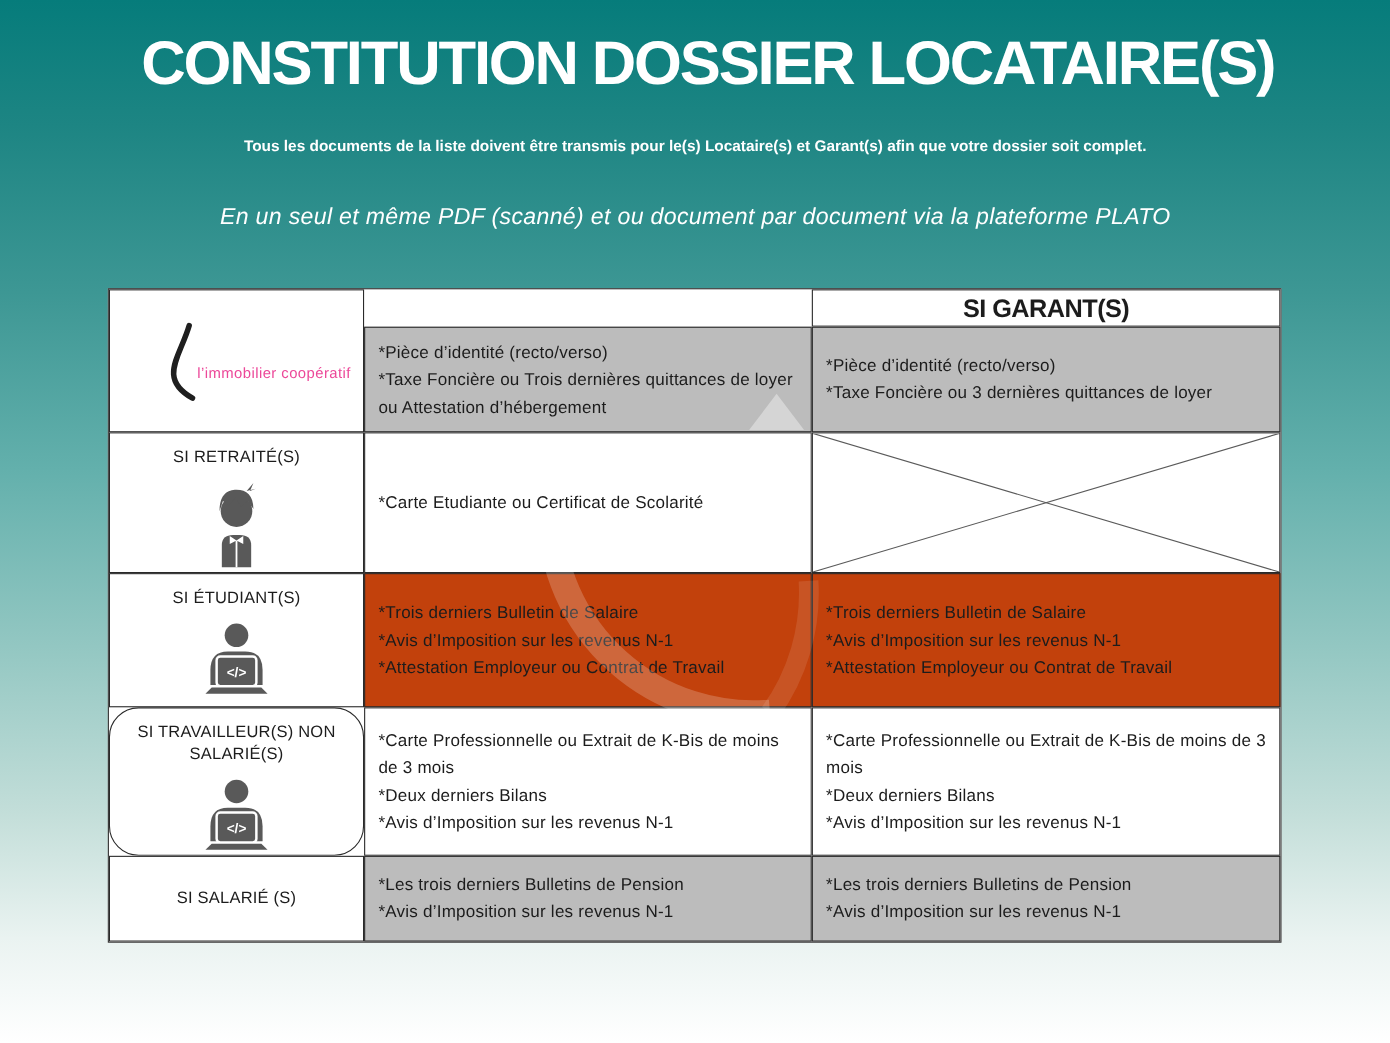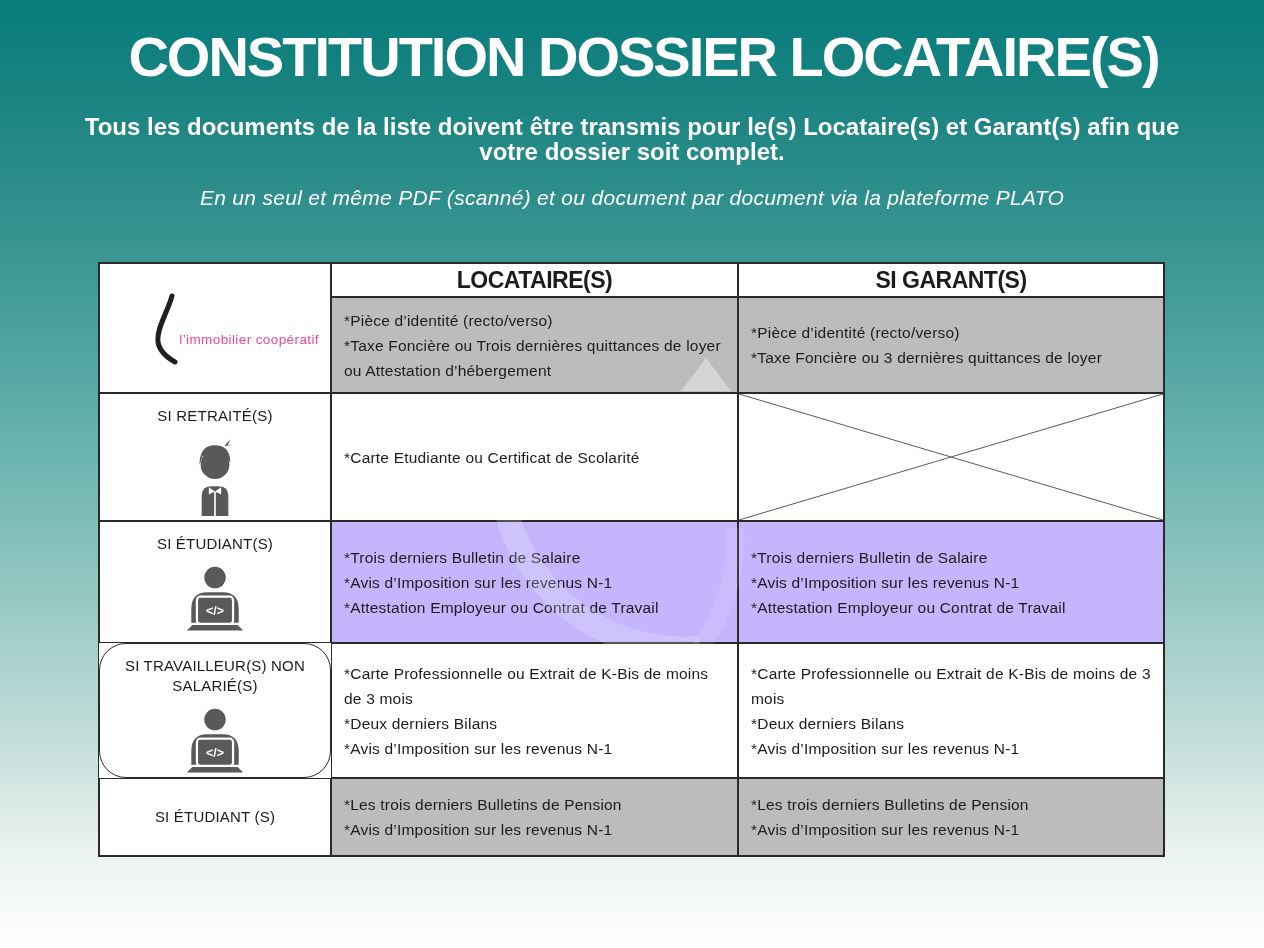--- a/index.html
+++ b/index.html
@@ -17,21 +17,21 @@
   .page-title {
     position:absolute; top:24px; left:0; width:100%;
     text-align:center; color:#ffffff;
     font-size:56px; font-weight:700; letter-spacing:-2px;
     white-space:nowrap;
     padding-left:23px;
   }
   .page-subtitle {
     position:absolute; top:114px; left:50%; transform:translateX(-50%);
     width:1140px; text-align:center; color:#ffffff;
-    font-size:24px; font-weight:700; line-height:25px;
+    font-size:14px; font-weight:700; line-height:37px;
   }
   .page-note {
     position:absolute; top:186px; left:0; width:100%;
     text-align:center; color:#ffffff;
     font-size:21px; font-style:italic; font-weight:500; letter-spacing:0.3px;
   }
 
   
   #doc-table {
     position:absolute; left:98px; top:262px;
@@ -42,21 +42,21 @@
     background:#ffffff;
   }
   .cell {
     border:1px solid #2a2a2a;
     background:#ffffff;
     color:#1c1c1c;
     position:relative;
     overflow:hidden;
   }
   .cell.gray  { background:#bcbcbc; }
-  .cell.lgray { background:#c4b5fd; }
+  .cell.lgray { background:#c2410c; }
 
   .cell-logo { grid-area:1 / 1 / 3 / 2; }
   .col-head {
     display:flex; align-items:center; justify-content:center;
     font-size:23px; font-weight:700; letter-spacing:-0.5px;
   }
   .doc-cell {
     display:flex; align-items:center;
     padding:8px 12px;
   }
@@ -115,21 +115,20 @@
       <div class="logo-wrap">
         <div class="logo-inner">
           <svg class="logo-swoosh" width="212" height="84" viewBox="0 0 212 84">
             <path d="M63 10 C55 38 34 58 66 76" stroke="#1f1f1f" stroke-width="5" fill="none" stroke-linecap="round"></path>
           </svg>
           <div class="logo-tagline">l’immobilier coopératif</div>
         </div>
       </div>
     </div>
 
-    <div class="cell col-head" style="grid-area:1/2/2/3;">LOCATAIRE(S)</div>
     <div class="cell col-head" style="grid-area:1/3/2/4;">SI GARANT(S)</div>
 
     <div class="cell gray doc-cell" style="grid-area:2/2/3/3;">
       <div class="doc-text">*Pièce d’identité (recto/verso)
 *Taxe Foncière ou Trois dernières quittances de loyer ou Attestation d’hébergement</div>
     </div>
     <div class="cell gray doc-cell" style="grid-area:2/3/3/4;">
       <div class="doc-text">*Pièce d’identité (recto/verso)
 *Taxe Foncière ou 3 dernières quittances de loyer</div>
     </div>
@@ -191,21 +190,21 @@
 *Deux derniers Bilans
 *Avis d’Imposition sur les revenus N-1</div>
     </div>
     <div class="cell doc-cell" style="grid-area:5/3/6/4;">
       <div class="doc-text">*Carte Professionnelle ou Extrait de K-Bis de moins de 3 mois
 *Deux derniers Bilans
 *Avis d’Imposition sur les revenus N-1</div>
     </div>
 
     <div class="cell label-cell center-v" style="grid-area:6/1/7/2;">
-      <div class="row-label">SI ÉTUDIANT (S)</div>
+      <div class="row-label">SI SALARIÉ (S)</div>
     </div>
     <div class="cell gray doc-cell" style="grid-area:6/2/7/3;">
       <div class="doc-text">*Les trois derniers Bulletins de Pension
 *Avis d’Imposition sur les revenus N-1</div>
     </div>
     <div class="cell gray doc-cell" style="grid-area:6/3/7/4;">
       <div class="doc-text">*Les trois derniers Bulletins de Pension
 *Avis d’Imposition sur les revenus N-1</div>
     </div>
 

